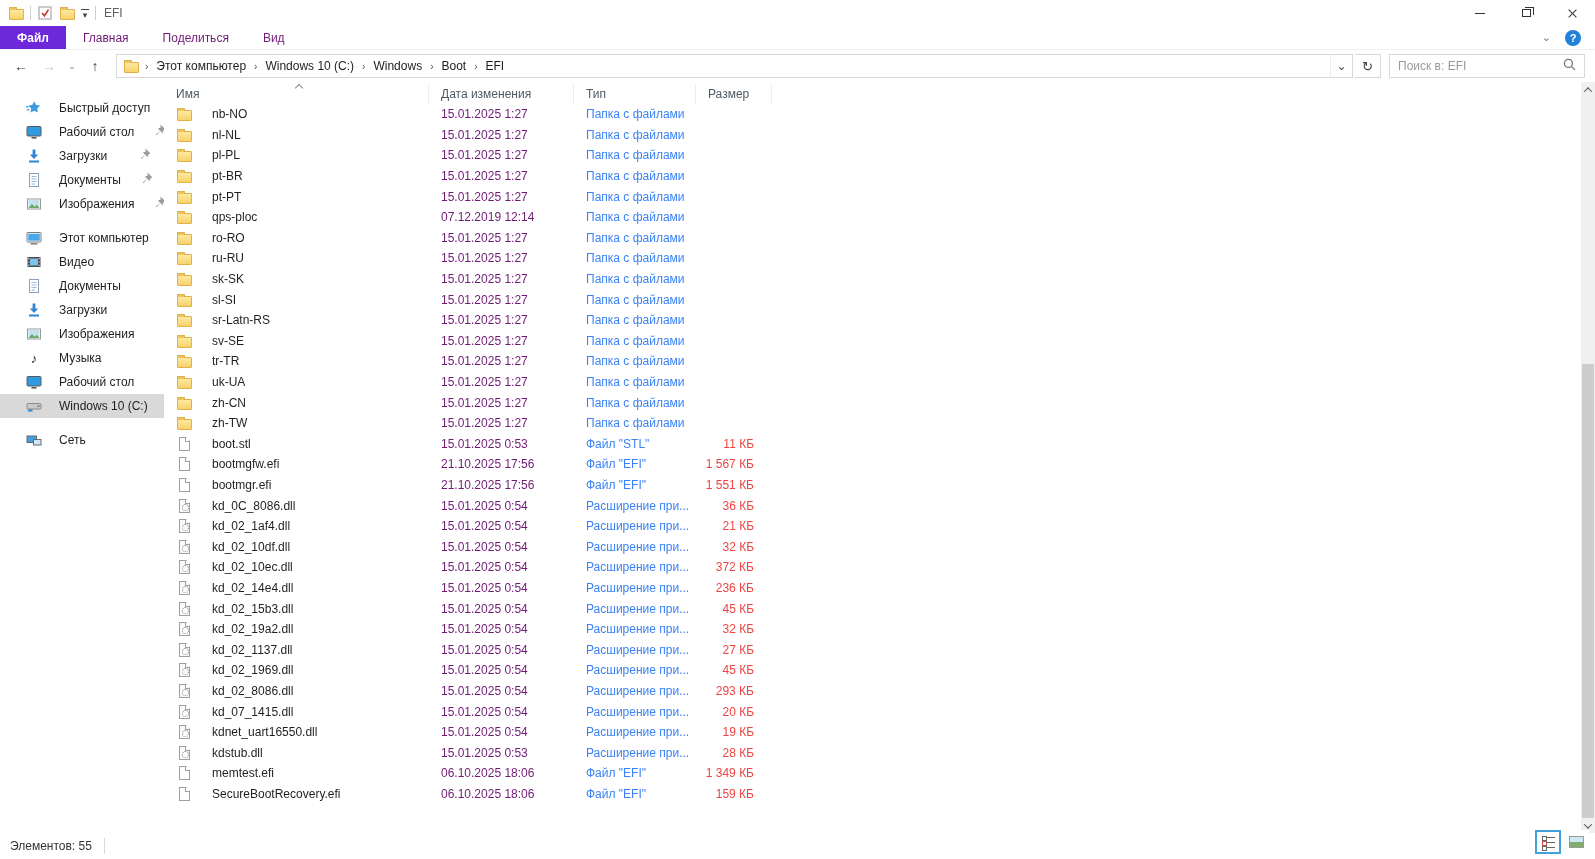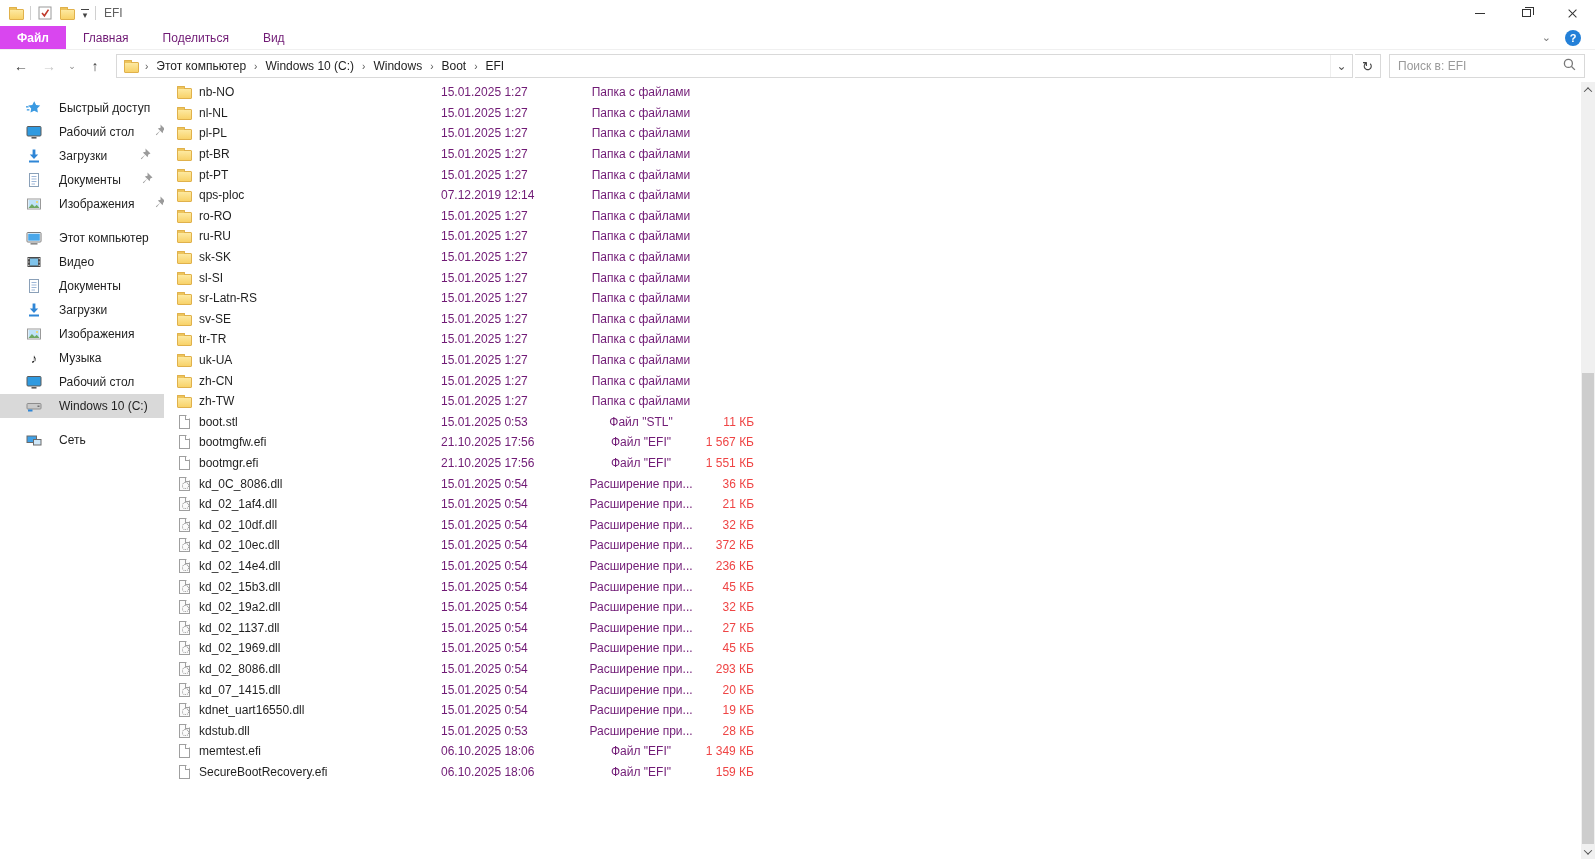--- a/index.html
+++ b/index.html
@@ -61,23 +61,23 @@
   .pin { margin-left:auto; margin-right:12px; opacity:.85; }
 
   .filearea { flex:1 1 auto; display:flex; flex-direction:column; min-width:0; }
   .list-header { height:20px; display:flex; flex:0 0 auto; color:#4e5a66; margin-top:2px; }
   .hcell { position:relative; display:flex; align-items:center; padding-left:12px; border-right:1px solid #ededed; }
   .hcell .sortmark { position:absolute; top:-1px; left:50%; width:7px; height:7px; }
   .sortmark::before { content:""; position:absolute; left:0; top:2px; width:5px; height:5px; border-top:1.5px solid #8a8a8a; border-left:1.5px solid #8a8a8a; transform:rotate(45deg); }
   .rows { flex:1 1 auto; overflow:hidden; }
   .row { height:20.6px; display:flex; align-items:center; }
   .cell { padding-left:12px; white-space:nowrap; overflow:hidden; }
-  .c-name  { width:265px; display:flex; align-items:center; gap:7px; color:#1f1f1f; }
+  .c-name  { width:265px; display:flex; align-items:center; gap:20px; color:#1f1f1f; }
   .c-date  { width:145px; color:#701a75; }
-  .c-type  { width:122px; color:#701a75;text-align:center; }
+  .c-type  { width:122px; color:#3b82f6; }
   .c-size  { width:76px; text-align:right; padding-right:18px; padding-left:0; color:#ef4444; }
 
   
   .ic { width:16px; height:16px; flex:0 0 auto; display:inline-flex; align-items:center; justify-content:center; position:relative; }
   .ic-folder { width:15px; height:11px; background:linear-gradient(#fde9a0,#f8d269); border:1px solid #e0b14b; border-radius:1px; position:relative; margin-top:3px; }
   .ic-folder::before { content:""; position:absolute; left:-1px; top:-3px; width:6px; height:2px; background:#edc45b; border:1px solid #e0b14b; border-bottom:none; border-radius:1px 1px 0 0; }
   .ic-page { width:11px; height:14px; background:#fff; border:1px solid #9f9f9f; position:relative; }
   .ic-page::after { content:""; position:absolute; right:-1px; top:-1px; width:0; height:0; border-style:solid; border-width:0 4px 4px 0; border-color:transparent #fff transparent transparent; box-shadow:-1px 1px 0 #9f9f9f; }
   .ic-dll { background:#fbfbfb; }
   .ic-dll::before { content:""; position:absolute; left:2px; top:4px; width:5px; height:5px; border:1.6px dotted #8c8c8c; border-radius:50%; }
@@ -141,21 +141,21 @@
           <span class="glyph-max"></span>
         </div>
       <div class="win-btn">
           <span class="glyph-close"></span>
         </div>
     </div>
   </div>
 
   <div class="tabs">
     <div id="tabs-host" style="display:flex;">
-        <div class="tab active" style="background: #d946ef;">Файл</div>
+        <div class="tab active" style="background: #6d28d9;">Файл</div>
         <div class="tab">Главная</div>
         <div class="tab">Поделиться</div>
         <div class="tab">Вид</div>
       </div>
     <div class="tabs-right">
       <span class="ribbon-collapse">⌄</span>
       <span class="help-btn" style="background: rgb(35, 128, 216);">?</span>
     </div>
   </div>
 
@@ -339,20 +339,35 @@
             <svg width="16" height="16" viewBox="0 0 16 16">
               <rect x="1" y="4" width="9.5" height="6.5" fill="#3fa0e6" stroke="#6a6a6a"></rect>
               <rect x="7.5" y="7.5" width="7.5" height="5.5" fill="#cfe7f8" stroke="#6a6a6a"></rect>
             </svg>
           </span>
           <span>Сеть</span>
         </div>
       </div>
 
     <div class="filearea">
+      <div class="list-header" id="header-host">
+          <div class="hcell" style="width: 265px;">
+            <span class="sortmark"></span>
+            <span>Имя</span>
+          </div>
+          <div class="hcell" style="width: 145px;">
+            <span>Дата изменения</span>
+          </div>
+          <div class="hcell" style="width: 122px;">
+            <span>Тип</span>
+          </div>
+          <div class="hcell" style="width: 76px;">
+            <span>Размер</span>
+          </div>
+        </div>
       <div class="rows" id="rows-host">
           <div class="row">
             <div class="cell c-name">
               <span class="ic">
                 <span class="ic-folder"></span>
               </span>
               <span>nb-NO</span>
             </div>
             <div class="cell c-date">15.01.2025 1:27</div>
             <div class="cell c-type">Папка с файлами</div>
@@ -730,13 +745,29 @@
         </div>
       <div class="sb-track">
           <div class="sb-thumb"></div>
         </div>
       <div class="sb-arrow">
           <span class="sb-chevron down"></span>
         </div>
     </div>
   </div>
 
+  <div class="statusbar">
+    <span>Элементов: 55</span>
+    <span class="status-sep"></span>
+    <div class="view-btns">
+      <div class="view-btn selected">
+        <span class="vi-details">
+            <i></i>
+            <i></i>
+            <i></i>
+          </span>
+      </div>
+      <div class="view-btn">
+        <span class="vi-thumb"></span>
+      </div>
+    </div>
+  </div>
 </div>
 
 </body></html>

